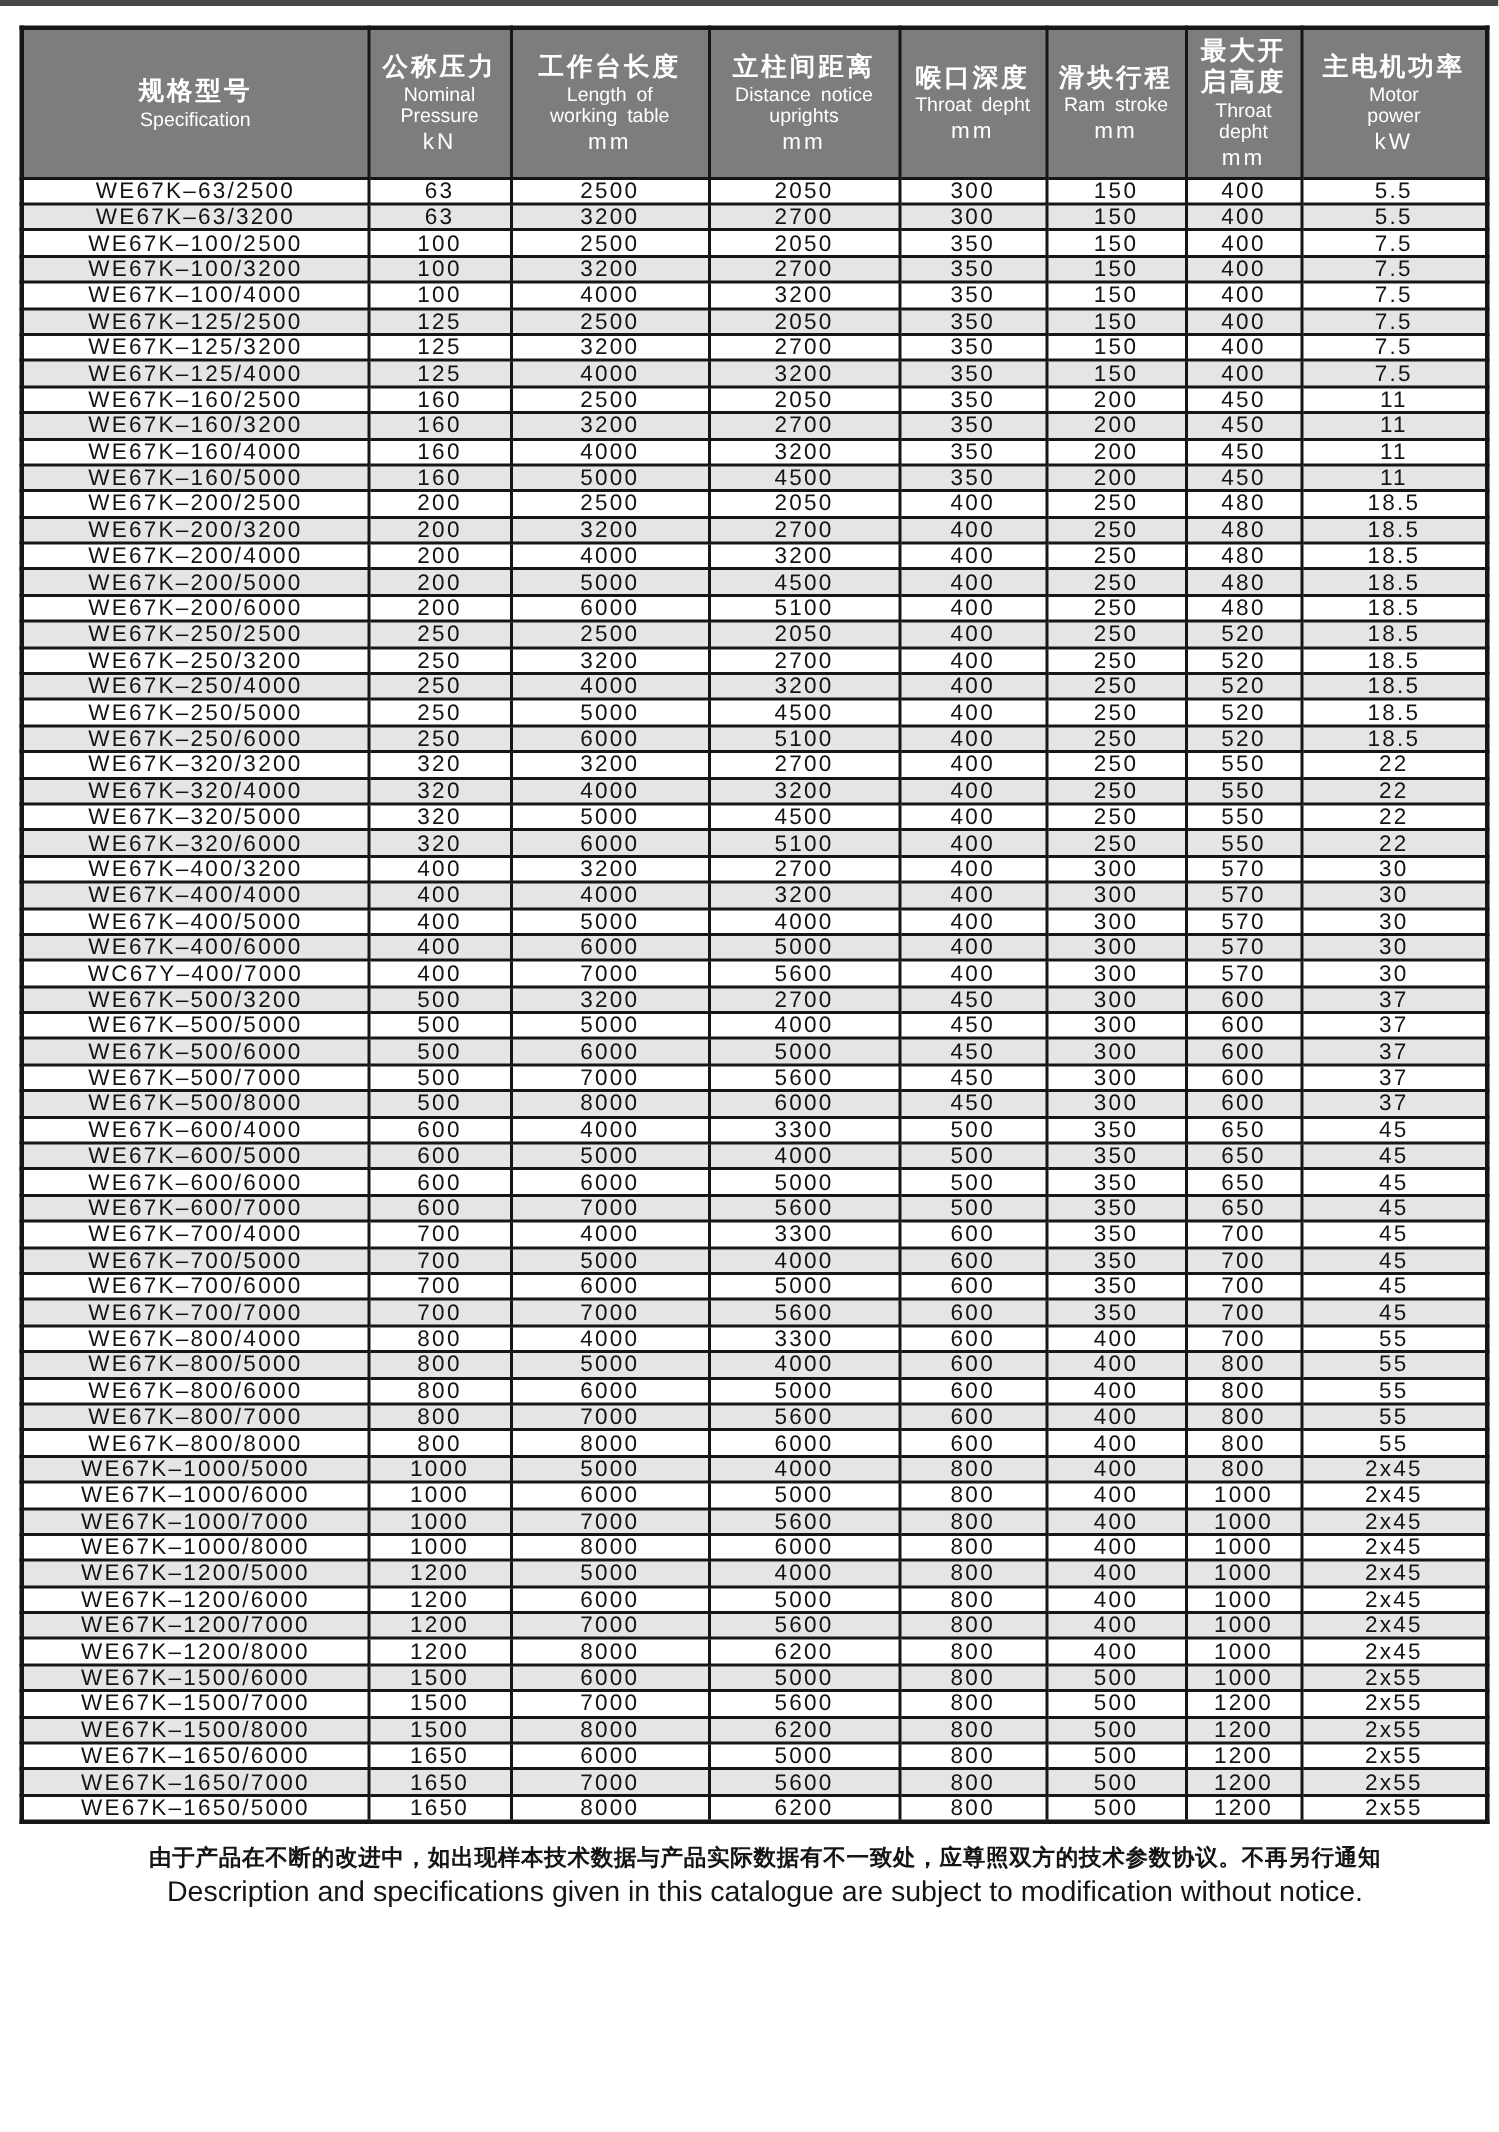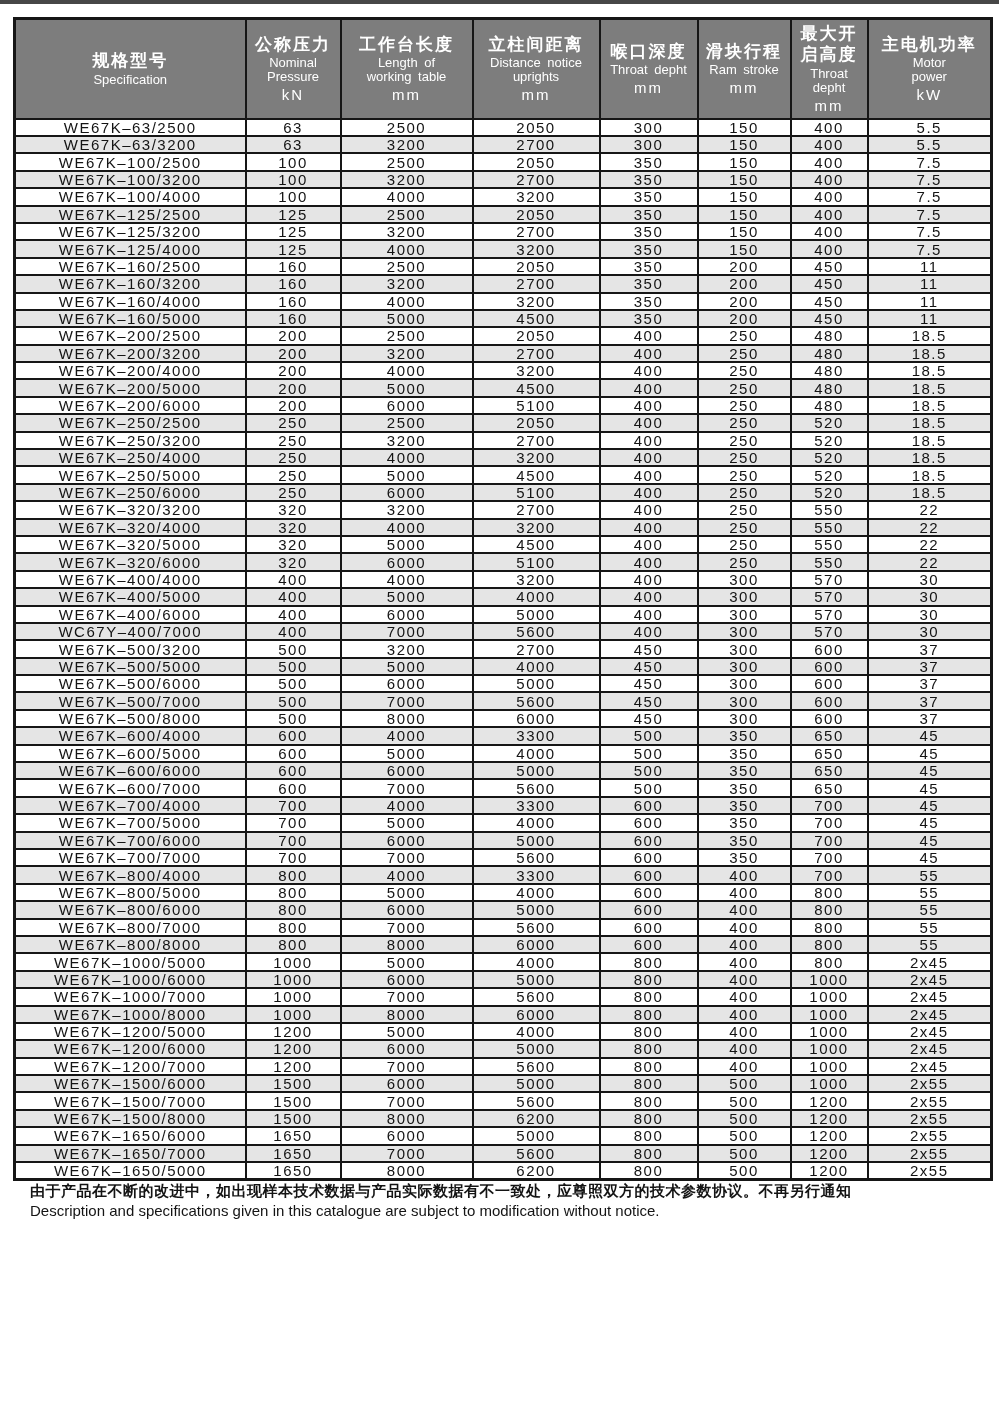--- a/index.html
+++ b/index.html
@@ -67,31 +67,32 @@
   
   .c0 { width: 231px; }
   .c1 { width: 95px; }
   .c2 { width: 132px; }
   .c3 { width: 127px; }
   .c4 { width: 98px; }
   .c5 { width: 93px; }
   .c6 { width: 77px; }
   .c7 { width: 124px; }
   .footer {
-    margin-top: 0;
+    margin-top: 13px;
     padding-left: 17px;
+    text-align: center;
   }
   .footer-zh {
     font-size: 15px;
     font-weight: bold;
     letter-spacing: 0.5px;
     line-height: 1.35;
   }
   .footer-en {
-    font-size: 15px;
+    font-size: 19px;
     line-height: 1.35;
   }
 </style>
 </head>
 <body>
 
 <div class="top-edge"></div>
 
 <div class="page">
 
@@ -394,20 +395,30 @@
           <td class="c0">WE67K–320/6000</td>
           <td class="c1">320</td>
           <td class="c2">6000</td>
           <td class="c3">5100</td>
           <td class="c4">400</td>
           <td class="c5">250</td>
           <td class="c6">550</td>
           <td class="c7">22</td>
         </tr>
         <tr>
+          <td class="c0">WE67K–400/3200</td>
+          <td class="c1">400</td>
+          <td class="c2">3200</td>
+          <td class="c3">2700</td>
+          <td class="c4">400</td>
+          <td class="c5">300</td>
+          <td class="c6">570</td>
+          <td class="c7">30</td>
+        </tr>
+        <tr>
           <td class="c0">WE67K–400/4000</td>
           <td class="c1">400</td>
           <td class="c2">4000</td>
           <td class="c3">3200</td>
           <td class="c4">400</td>
           <td class="c5">300</td>
           <td class="c6">570</td>
           <td class="c7">30</td>
         </tr>
         <tr>
@@ -678,20 +689,30 @@
           <td class="c4">800</td>
           <td class="c5">400</td>
           <td class="c6">1000</td>
           <td class="c7">2x45</td>
         </tr>
         <tr>
           <td class="c0">WE67K–1200/7000</td>
           <td class="c1">1200</td>
           <td class="c2">7000</td>
           <td class="c3">5600</td>
+          <td class="c4">800</td>
+          <td class="c5">400</td>
+          <td class="c6">1000</td>
+          <td class="c7">2x45</td>
+        </tr>
+        <tr>
+          <td class="c0">WE67K–1200/8000</td>
+          <td class="c1">1200</td>
+          <td class="c2">8000</td>
+          <td class="c3">6200</td>
           <td class="c4">800</td>
           <td class="c5">400</td>
           <td class="c6">1000</td>
           <td class="c7">2x45</td>
         </tr>
         <tr>
           <td class="c0">WE67K–1500/6000</td>
           <td class="c1">1500</td>
           <td class="c2">6000</td>
           <td class="c3">5000</td>

